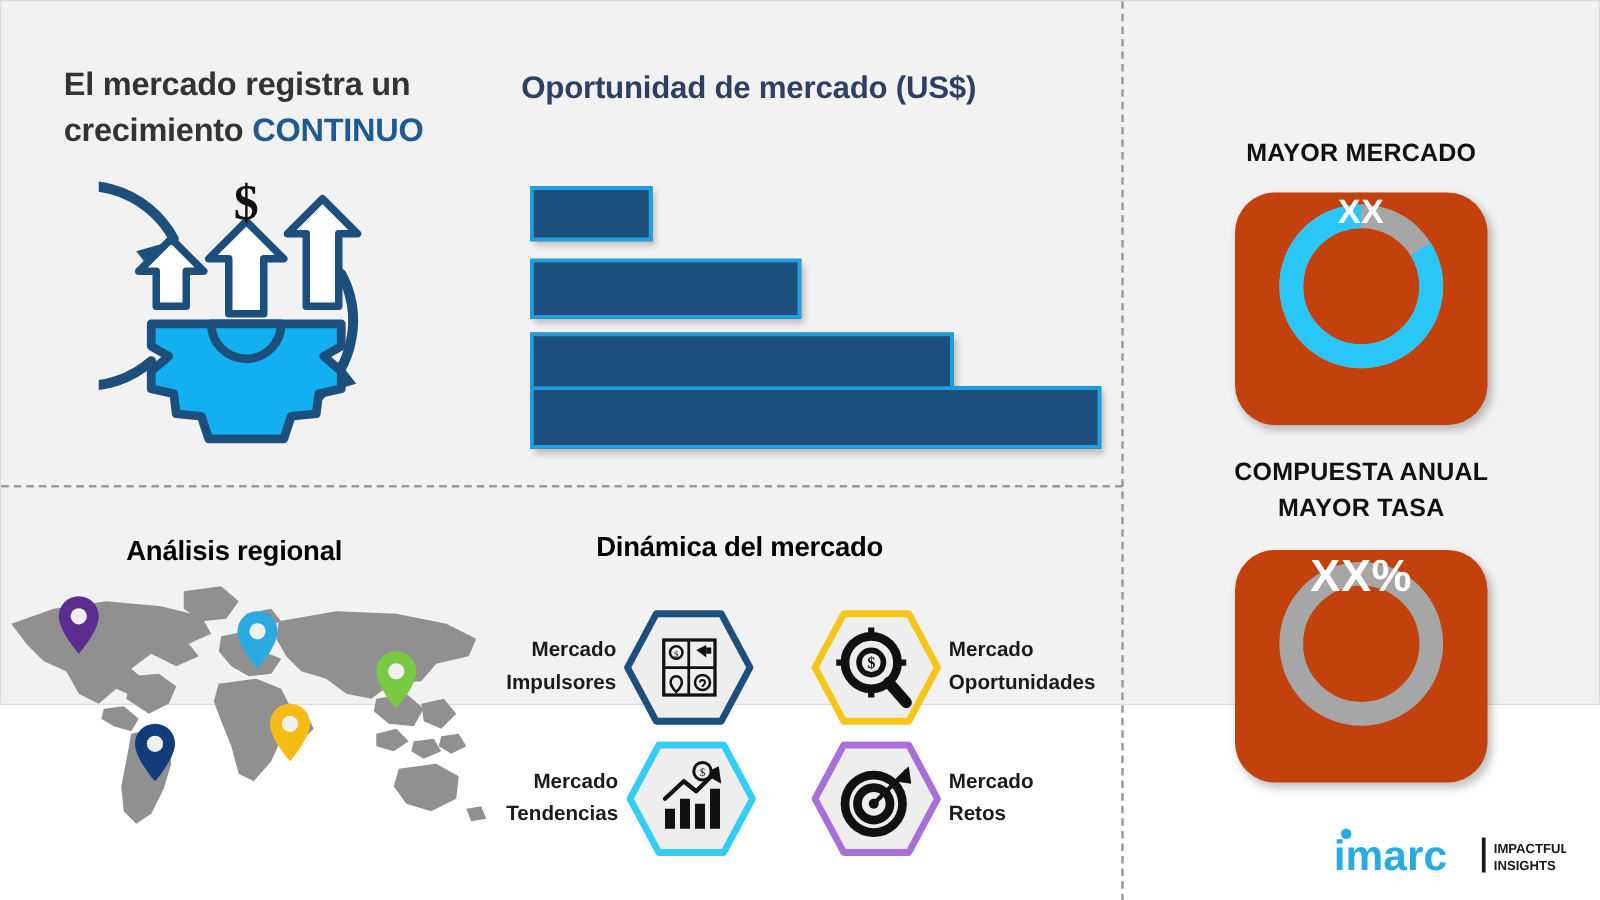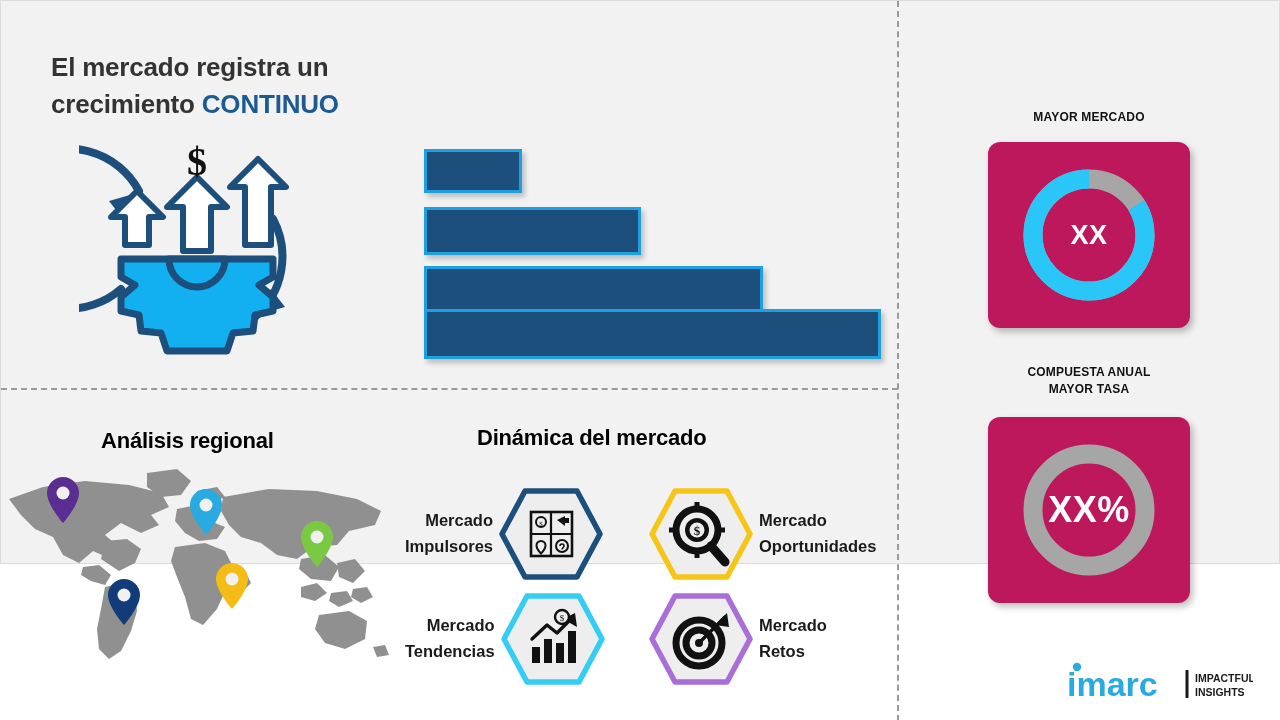--- a/index.html
+++ b/index.html
@@ -83,33 +83,33 @@
 
   #hex-impulsores    { left: 404px; top: 487px; }
   #hex-oportunidades { left: 648px; top: 487px; }
   #hex-tendencias    { left: 404px; top: 592px; }
   #hex-retos         { left: 648px; top: 592px; }
 
   
   .donut-block { position: absolute; }
   .donut-caption {
     text-align: center;
-    font-size: 12px; font-weight: bold;
+    font-size: 20px; font-weight: bold;
     color: #111111;
     line-height: 1.45;
     letter-spacing: 0.2px;
   }
   .donut-card {
     margin: 0 auto;
     width: 202px; height: 186px;
-    background: #be185d;
-    border-radius: 12px;
+    background: #c2410c;
+    border-radius: 32px;
     box-shadow: 3px 4px 7px rgba(0,0,0,0.25);
     position: relative;
-    display: flex; align-items: center; justify-content: center;
+    display: flex; justify-content: center;
   }
   .donut-center {
     position: absolute;
     color: #ffffff;
     font-weight: bold;
     letter-spacing: 0.5px;
   }
   #donut-top-block    { left: 940px; top: 108px; width: 296px; }
   #donut-bottom-block { left: 940px; top: 363px; width: 296px; }
   #donut-top-card   { margin-top: 16px; }
@@ -144,20 +144,21 @@
 
     <path d="M90 120 a28 28 0 0 0 56 0 z" fill="#12b0f0" stroke="#1d4f7c" stroke-width="7" stroke-linejoin="round"></path>
 
     <path d="M46 106 v-28 h-14 l26 -26 26 26 h-14 v28 z" fill="#ffffff" stroke="#1d4f7c" stroke-width="6" stroke-linejoin="round"></path>
     <path d="M104 112 v-44 h-16 l30 -30 30 30 h-16 v44 z" fill="#ffffff" stroke="#1d4f7c" stroke-width="6" stroke-linejoin="round"></path>
     <path d="M166 106 v-58 h-15 l28 -28 28 28 h-15 v58 z" fill="#ffffff" stroke="#1d4f7c" stroke-width="6" stroke-linejoin="round"></path>
 
     <text x="118" y="36" font-family="Liberation Serif, serif" font-size="40" font-weight="bold" fill="#111111" text-anchor="middle">$</text>
   </svg>
 
+  <div class="chart-title">Oportunidad de mercado (US$)</div>
   <div id="bar-chart">
       <div class="bar" style="top: 8px; height: 44px; width: 98.087px; background: rgb(29, 79, 124); border-color: rgb(30, 159, 224);"></div>
       <div class="bar" style="top: 66px; height: 48px; width: 216.609px; background: rgb(29, 79, 124); border-color: rgb(30, 159, 224);"></div>
       <div class="bar" style="top: 125px; height: 50px; width: 339.217px; background: rgb(29, 79, 124); border-color: rgb(30, 159, 224);"></div>
       <div class="bar" style="top: 168px; height: 50px; width: 456.717px; background: rgb(29, 79, 124); border-color: rgb(30, 159, 224);"></div>
     </div>
 
   <div class="section-title" id="title-regional">Análisis regional</div>
   <svg id="world-map" viewBox="0 0 400 205">
     <g fill="#909090">

